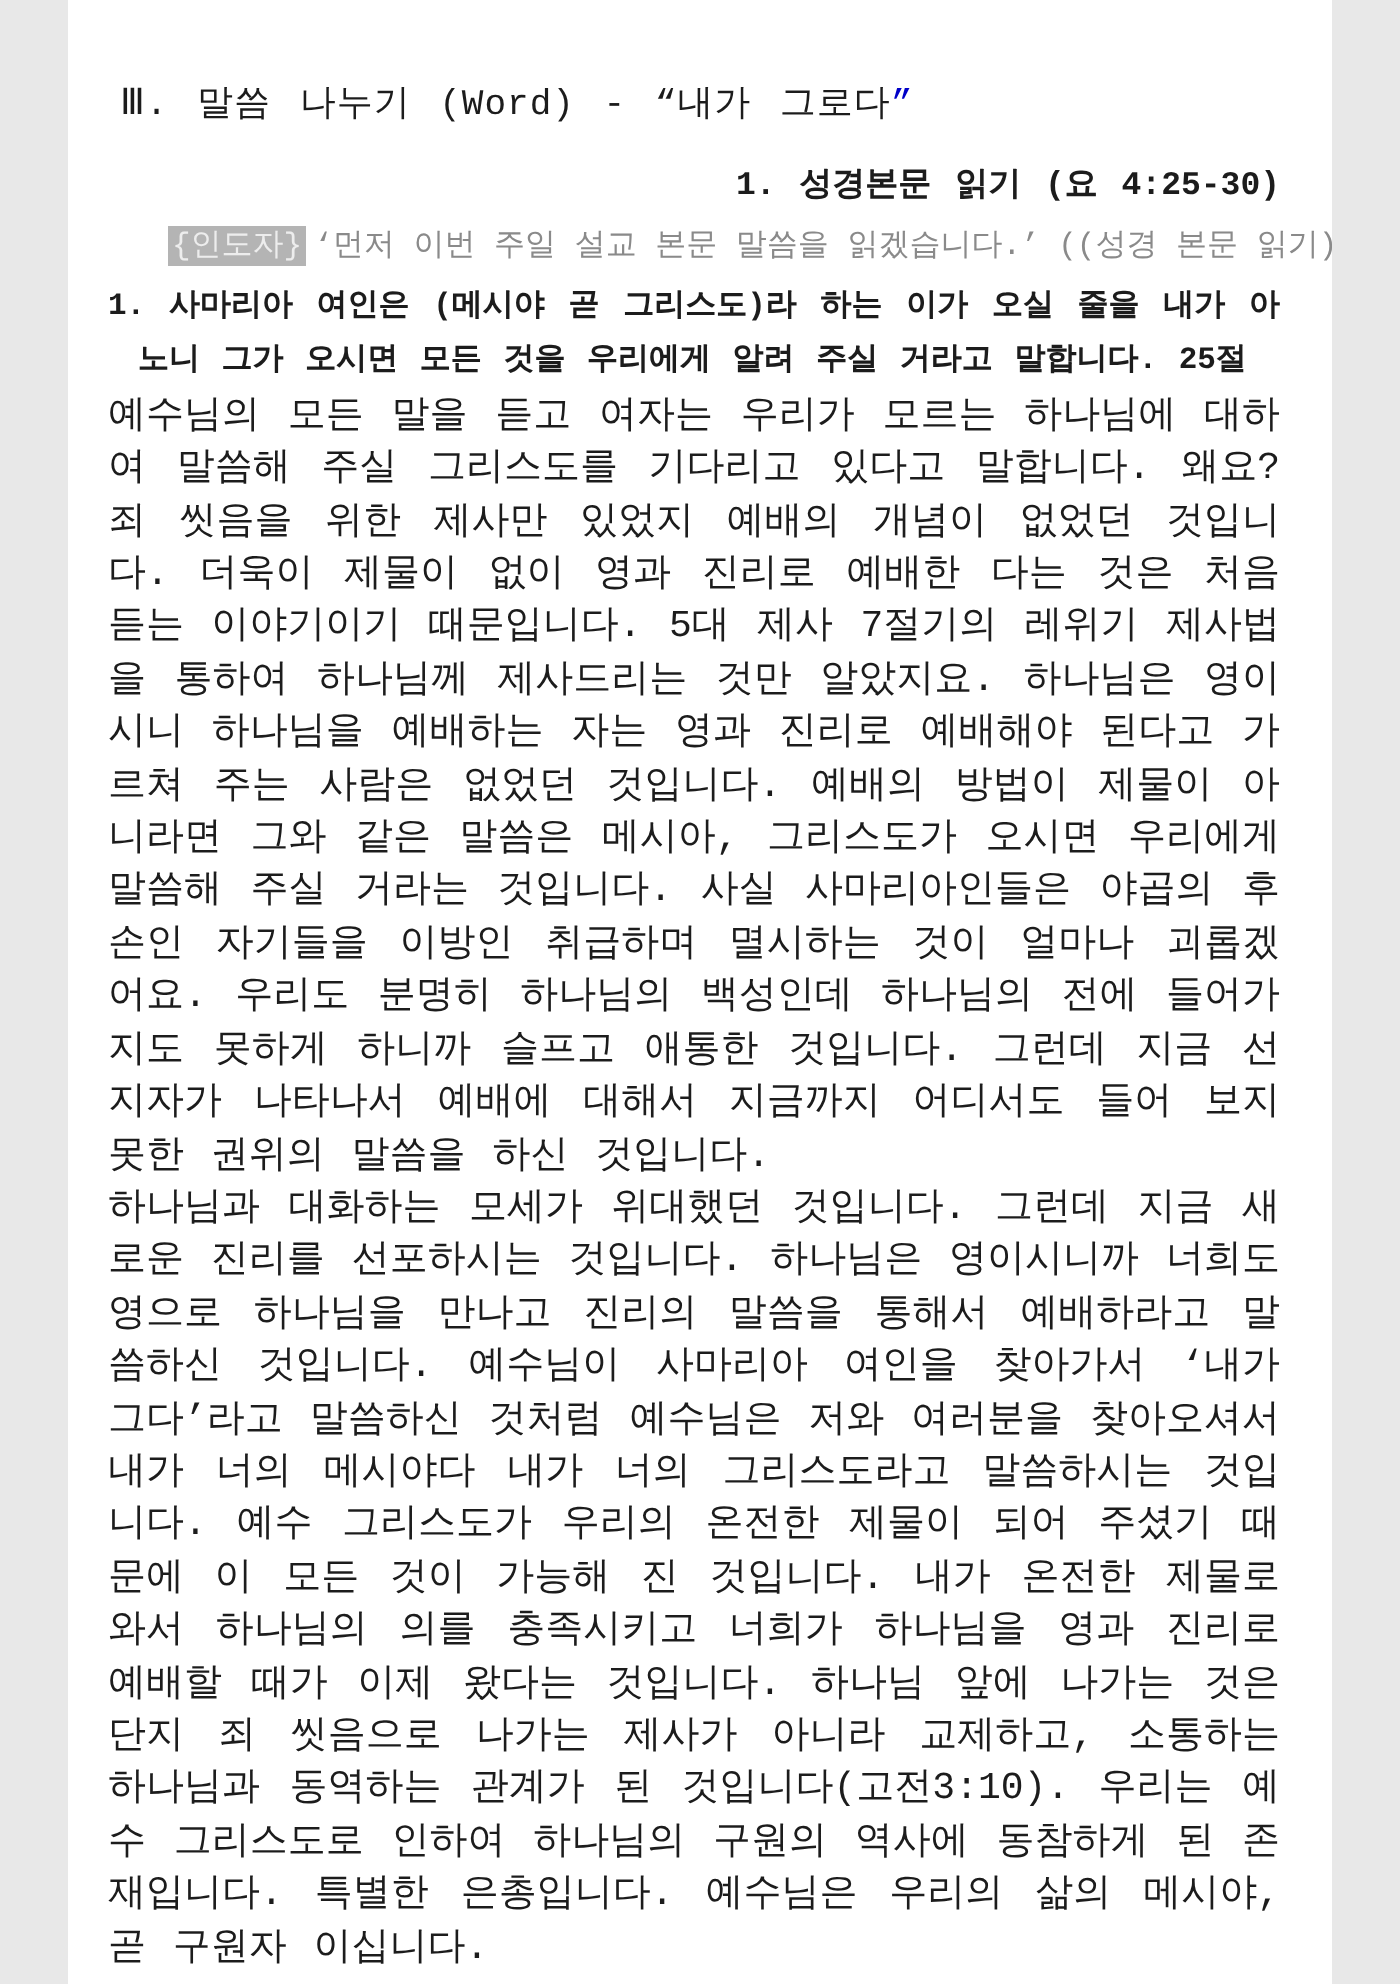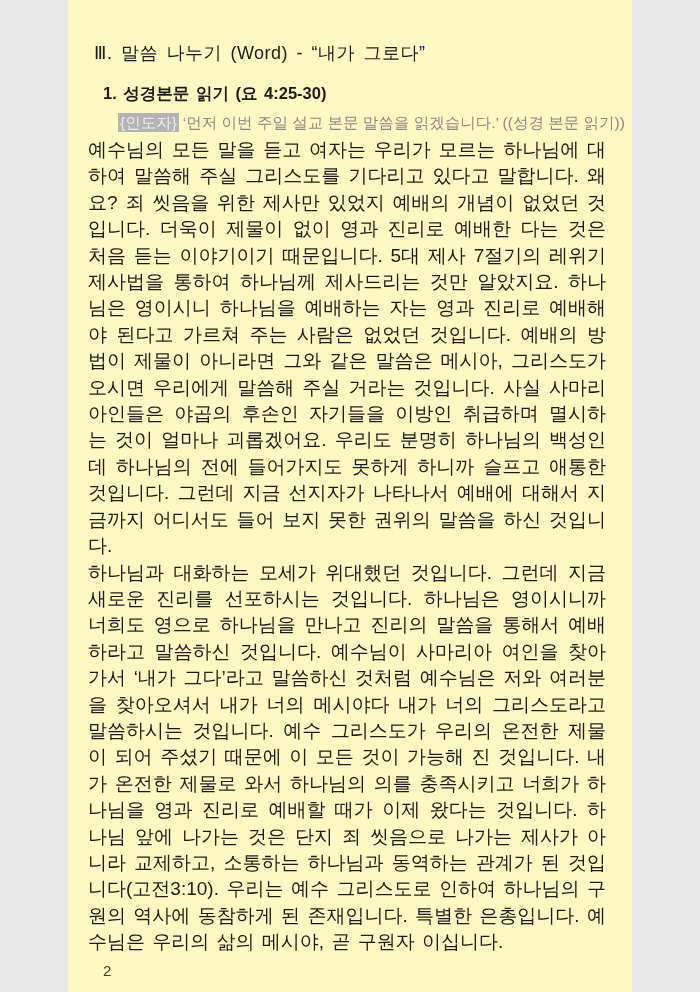--- a/index.html
+++ b/index.html
@@ -1,44 +1,45 @@
 <!DOCTYPE html>
 <html><head>
 <meta charset="utf-8">
 <style>
   html, body { margin: 0; padding: 0; background: #e8e8e8; }
   .page {
     position: relative;
-    width: 564px;
+    width: 632px;
     height: 992px;
     margin: 0 auto;
-    background: #fef9c3;
+    background: #ffffff;
     box-sizing: border-box;
     padding: 38px 26px 0 20px;
-    font-family: Liberation Sans, sans-serif;
+    font-family: Liberation Mono, monospace;
     color: #1c1c1c;
     overflow: hidden;
   }
   .title {
     margin-left: 6px;
     font-size: 18px;
     line-height: 30px;
     letter-spacing: 0.5px;
     word-spacing: 3px;
     white-space: nowrap;
   }
   .rev { color: #0000c8; }
   .h1 {
     margin-left: 15px;
     margin-top: 11px;
     font-size: 16.5px;
     font-weight: 700;
     line-height: 28px;
     word-spacing: 2px;
     white-space: nowrap;
+    text-align: right;
   }
   .leader-line {
     margin-left: 30px;
     margin-top: 2px;
     font-size: 15.5px;
     line-height: 28px;
     color: #8a8a8a;
     white-space: nowrap;
   }
   .chip {
@@ -80,20 +81,21 @@
     <span>Ⅲ. 말씀 나누기 (Word) - “내가 그로다</span><span class="rev">”</span>
   </div>
 
   <div class="h1">1. 성경본문 읽기 (요 4:25-30)</div>
 
   <div class="leader-line">
     <span class="chip">{인도자}</span><span>‘먼저 이번 주일 설교 본문 말씀을 읽겠습니다.’ ((성경 본문 읽기))</span>
   </div>
 
 
+  <div class="point">1. 사마리아 여인은 (메시야 곧 그리스도)라 하는 이가 오실 줄을 내가 아노니 그가 오시면 모든 것을 우리에게 알려 주실 거라고 말합니다. 25절</div>
 
   <div class="para">예수님의 모든 말을 듣고 여자는 우리가 모르는 하나님에 대하여 말씀해 주실 그리스도를 기다리고 있다고 말합니다. 왜요? 죄 씻음을 위한 제사만 있었지 예배의 개념이 없었던 것입니다. 더욱이 제물이 없이 영과 진리로 예배한 다는 것은 처음 듣는 이야기이기 때문입니다. 5대 제사 7절기의 레위기 제사법을 통하여 하나님께 제사드리는 것만 알았지요. 하나님은 영이시니 하나님을 예배하는 자는 영과 진리로 예배해야 된다고 가르쳐 주는 사람은 없었던 것입니다. 예배의 방법이 제물이 아니라면 그와 같은 말씀은 메시아, 그리스도가 오시면 우리에게 말씀해 주실 거라는 것입니다. 사실 사마리아인들은 야곱의 후손인 자기들을 이방인 취급하며 멸시하는 것이 얼마나 괴롭겠어요. 우리도 분명히 하나님의 백성인데 하나님의 전에 들어가지도 못하게 하니까 슬프고 애통한 것입니다. 그런데 지금 선지자가 나타나서 예배에 대해서 지금까지 어디서도 들어 보지 못한 권위의 말씀을 하신 것입니다.</div>
 
   <div class="para">하나님과 대화하는 모세가 위대했던 것입니다. 그런데 지금 새로운 진리를 선포하시는 것입니다. 하나님은 영이시니까 너희도 영으로 하나님을 만나고 진리의 말씀을 통해서 예배하라고 말씀하신 것입니다. 예수님이 사마리아 여인을 찾아가서 ‘내가 그다’라고 말씀하신 것처럼 예수님은 저와 여러분을 찾아오셔서 내가 너의 메시야다 내가 너의 그리스도라고 말씀하시는 것입니다. 예수 그리스도가 우리의 온전한 제물이 되어 주셨기 때문에 이 모든 것이 가능해 진 것입니다. 내가 온전한 제물로 와서 하나님의 의를 충족시키고 너희가 하나님을 영과 진리로 예배할 때가 이제 왔다는 것입니다. 하나님 앞에 나가는 것은 단지 죄 씻음으로 나가는 제사가 아니라 교제하고, 소통하는 하나님과 동역하는 관계가 된 것입니다(고전3:10). 우리는 예수 그리스도로 인하여 하나님의 구원의 역사에 동참하게 된 존재입니다. 특별한 은총입니다. 예수님은 우리의 삶의 메시야, 곧 구원자 이십니다.</div>
 
 
 
   <div class="pagenum">2</div>
 
 </div>

